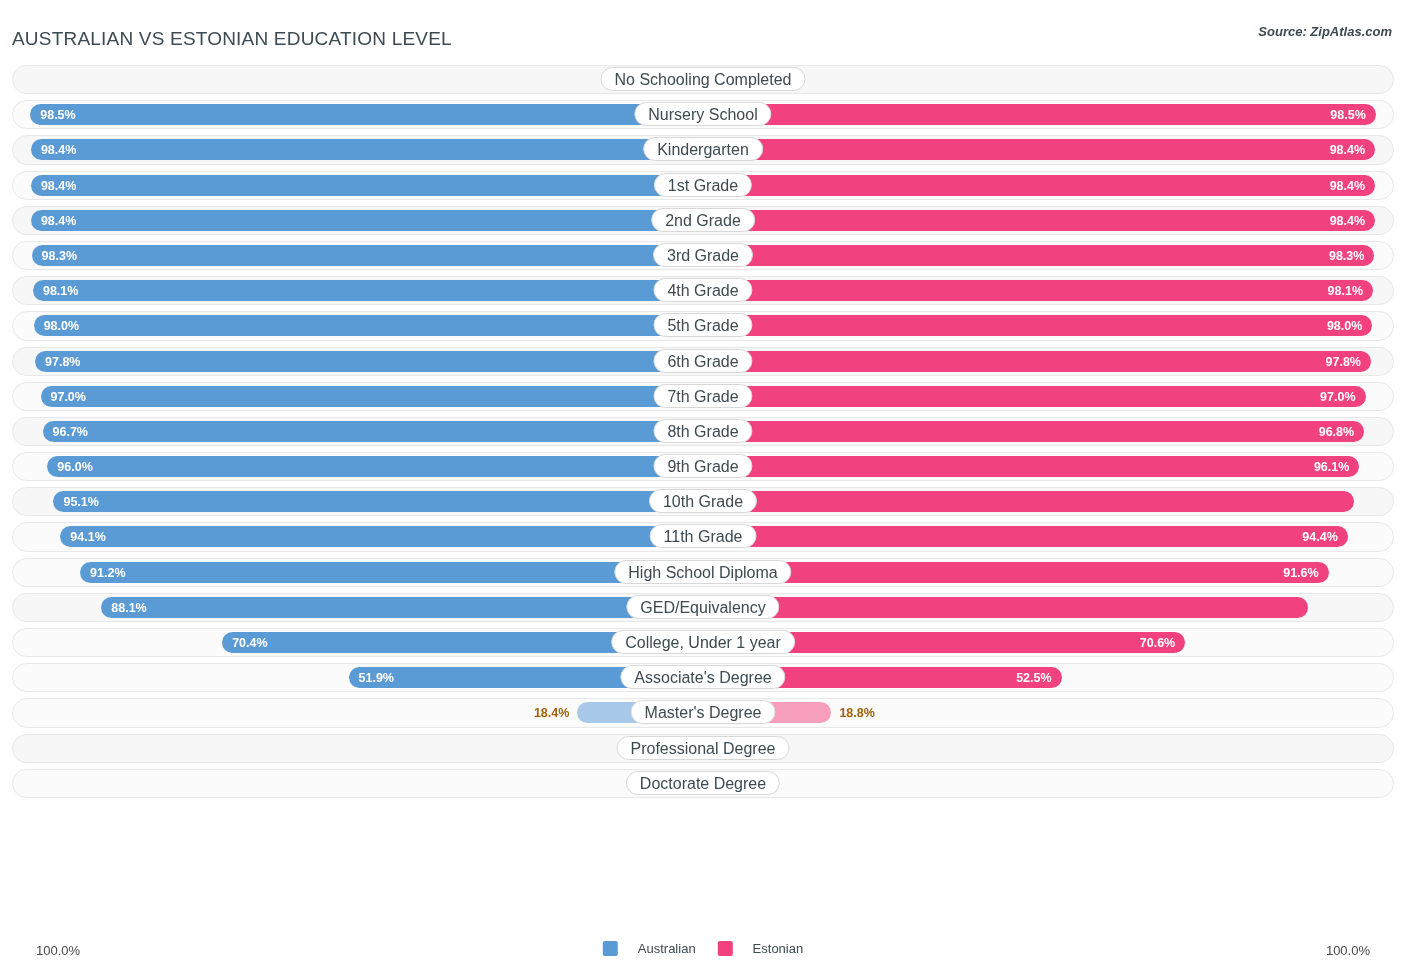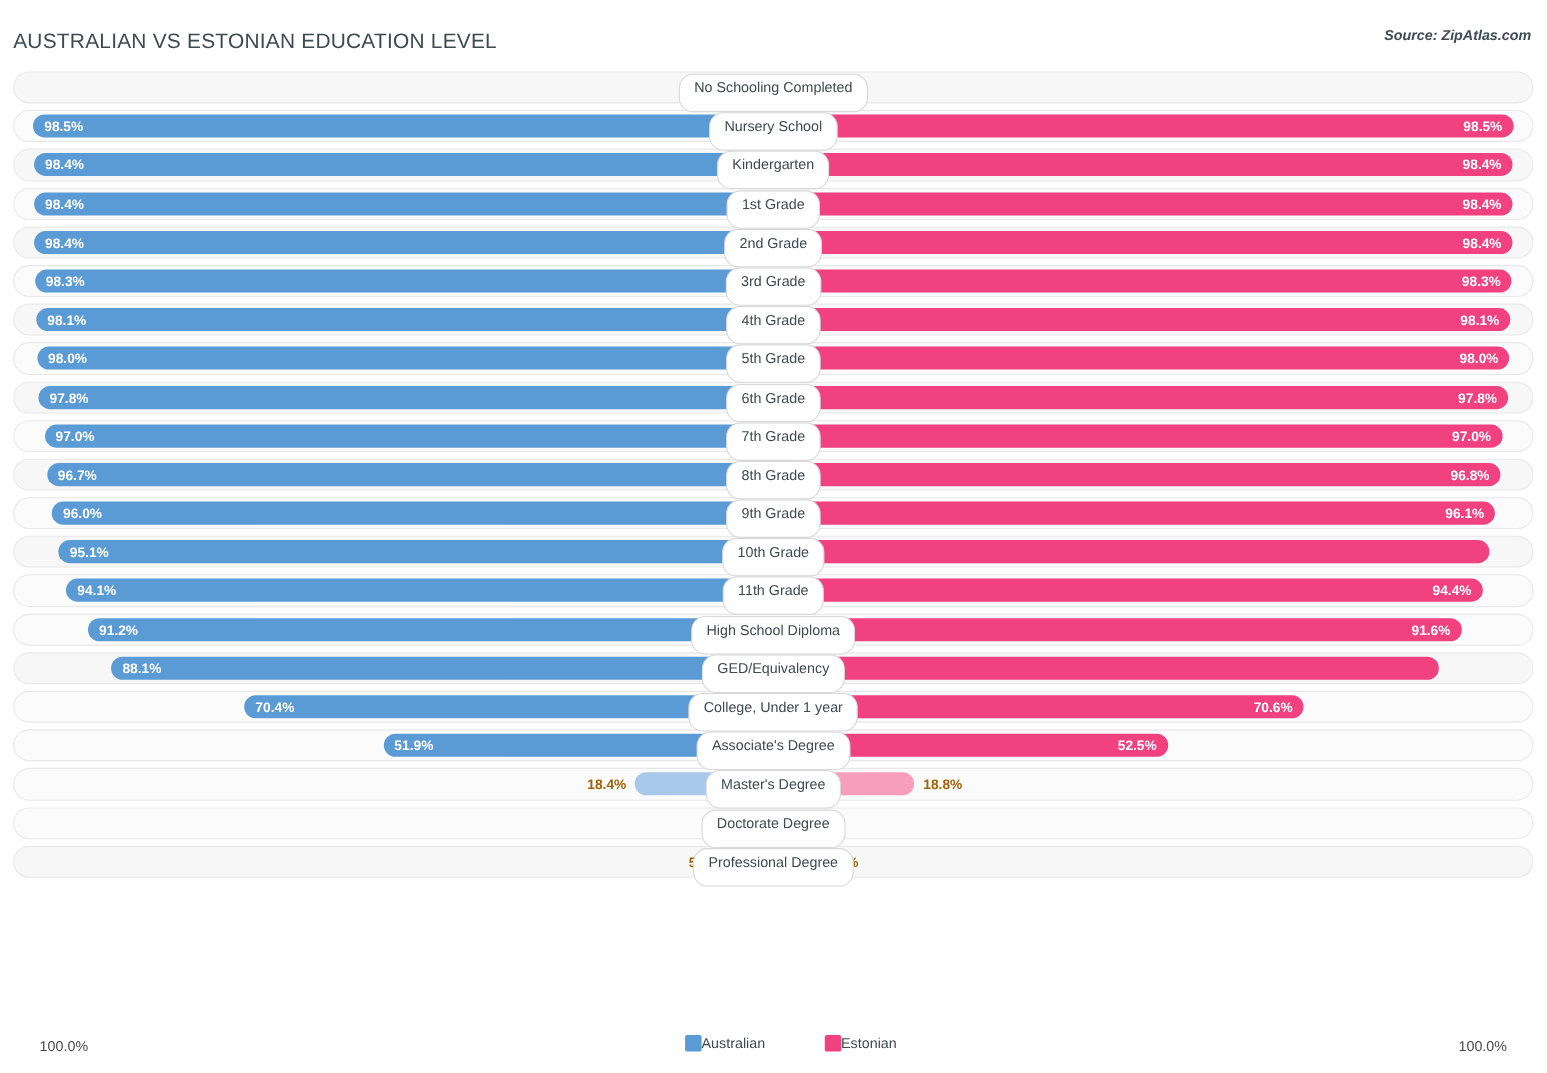--- a/index.html
+++ b/index.html
@@ -70,27 +70,27 @@
     white-space: nowrap;
   }
   .val.inside-left { color: #ffffff; }
   .val.inside-right { color: #ffffff; }
   .val.outside { color: #a16207; }
   .label {
     position: absolute;
     left: 50%;
     transform: translateX(-50%);
     top: 5px;
-    height: 35px;
+    height: 24px;
     line-height: 23px;
     padding: 0 13px;
     background: #ffffff;
     border: 1px solid #d8d8d8;
     border-radius: 13px;
-    font-size: 13px;
+    font-size: 16px;
     color: #3c4a52;
     white-space: nowrap;
     z-index: 3;
   }
   .footer {
     position: absolute;
     left: 12px; right: 12px;
     bottom: 8px;
     height: 26px;
   }
@@ -103,21 +103,21 @@
     font-size: 13px; color: #4a4a4a;
   }
   .legend {
     position: absolute;
     left: 50%; top: 0;
     transform: translateX(-50%);
     display: flex;
     align-items: center;
     gap: 22px;
   }
-  .legend-item { display: flex; align-items: center; gap: 0; margin-left: 32px; }
+  .legend-item { display: flex; align-items: center; gap: 20px; }
   .swatch { width: 15px; height: 15px; border-radius: 2px; }
   .legend-text { font-size: 13px; color: #3c4a52; }
 </style>
 </head>
 <body>
 
 <div id="root">
 
   <div class="header">
     <div class="title">AUSTRALIAN VS ESTONIAN EDUCATION LEVEL</div>
@@ -270,35 +270,35 @@
         <div class="label">Associate's Degree</div>
       </div>
       <div class="row alt">
         <div class="track"></div>
         <div class="bar left" style="width: 125.672px; background: rgb(168, 200, 234);"></div>
         <div class="bar right" style="width: 128.404px; background: rgb(247, 158, 189);"></div>
         <div class="val outside" style="right: 824.672px;">18.4%</div>
         <div class="val outside" style="left: 827.404px;">18.8%</div>
         <div class="label">Master's Degree</div>
       </div>
+      <div class="row">
+        <div class="track"></div>
+        <div class="bar left" style="width: 40.297px; background: rgb(168, 200, 234);"></div>
+        <div class="bar right" style="width: 40.98px; background: rgb(247, 158, 189);"></div>
+        <div class="val outside" style="right: 739.297px;">5.9%</div>
+        <div class="val outside" style="left: 739.98px;">6.0%</div>
+        <div class="label">Professional Degree</div>
+      </div>
       <div class="row alt">
         <div class="track"></div>
         <div class="bar left" style="width: 16.392px; background: rgb(168, 200, 234);"></div>
         <div class="bar right" style="width: 17.075px; background: rgb(247, 158, 189);"></div>
         <div class="val outside" style="right: 715.392px;">2.4%</div>
         <div class="val outside" style="left: 716.075px;">2.5%</div>
         <div class="label">Doctorate Degree</div>
-      </div>
-      <div class="row">
-        <div class="track"></div>
-        <div class="bar left" style="width: 40.297px; background: rgb(168, 200, 234);"></div>
-        <div class="bar right" style="width: 40.98px; background: rgb(247, 158, 189);"></div>
-        <div class="val outside" style="right: 739.297px;">5.9%</div>
-        <div class="val outside" style="left: 739.98px;">6.0%</div>
-        <div class="label">Professional Degree</div>
       </div>
     </div>
 
   <div class="footer">
     <div class="axis-left">100.0%</div>
     <div class="axis-right">100.0%</div>
     <div class="legend" id="legend">
         <div class="legend-item">
           <span class="swatch" style="background: rgb(91, 155, 213);"></span>
           <span class="legend-text">Australian</span>

